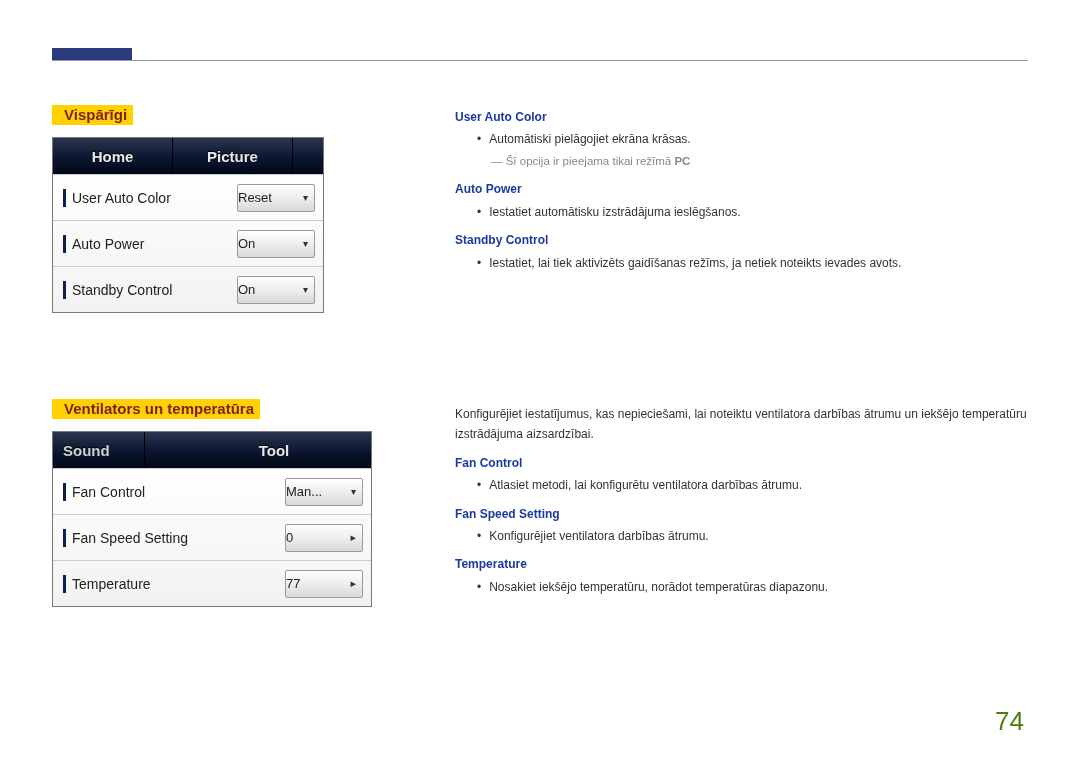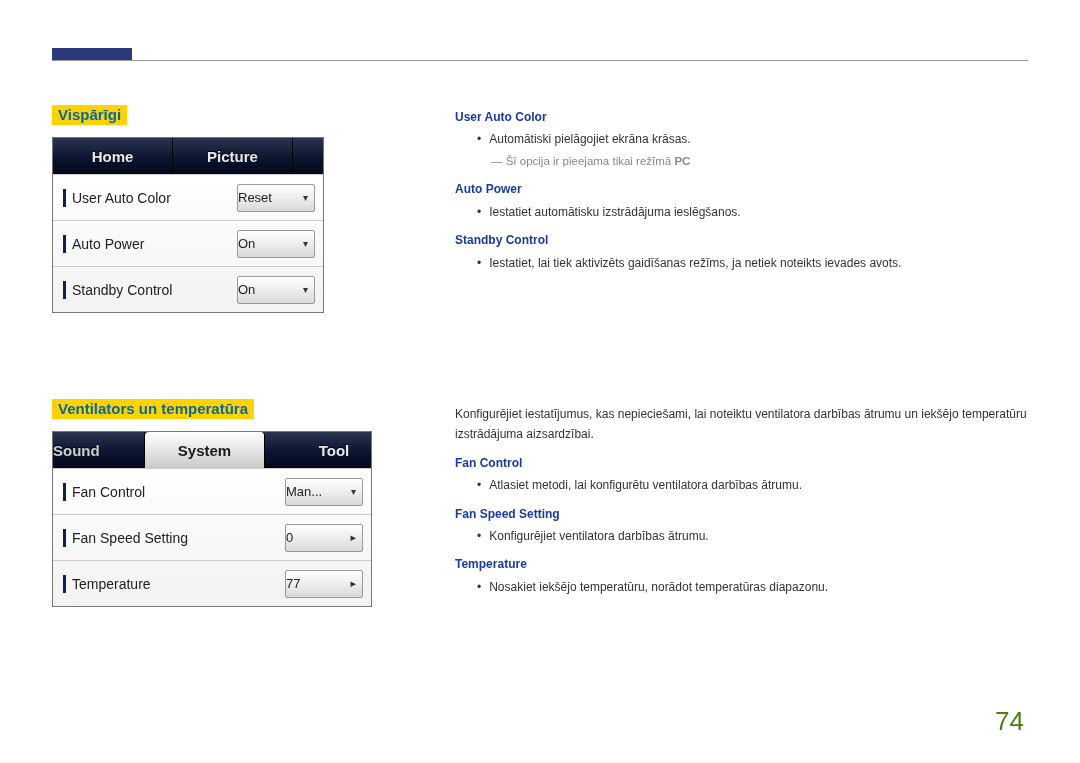--- a/index.html
+++ b/index.html
@@ -36,24 +36,24 @@
     position: absolute;
     left: 455px;
     top: 105px;
     width: 575px;
     font-size: 12px;
     line-height: 1.7;
   }
   .section-heading {
     display: inline-block;
     background: #ffd200;
-    color: #0369a1;
+    color: #7f1d1d;
     font-weight: bold;
     font-size: 15px;
-    padding: 1px 6px 2px 6px;
+    padding: 1px 6px 2px 12px;
     margin-bottom: 12px;
   }
   
   .panel {
     width: 272px;
     border: 1px solid #777;
     margin-bottom: 40px;
   }
   .tabbar {
     display: flex;
@@ -69,20 +69,21 @@
     color: #e8e8e8;
     font-weight: bold;
     font-size: 15px;
     border-right: 1px solid #000;
     text-shadow: 0 -1px 0 #000;
   }
   .tab:last-child { border-right: none; padding-left: 32px; }
   .tab.partial {
     color: #cfcfcf;
     justify-content: flex-start;
+    padding-left: 10px;
     flex: 0 0 92px;
   }
   .tab.active {
     background: linear-gradient(#ffffff, #e6e6e6 50%, #c9c9c9);
     color: #1a1a1a;
     text-shadow: none;
     border-radius: 4px 4px 0 0;
     margin-top: 0;
   }
   .rows {
@@ -219,21 +220,20 @@
         </div>
       </div>
     </div>
   </div>
 
   
   <div class="section-heading">Ventilators un temperatūra</div>
   <div class="panel" style="width:320px;">
     <div class="tabbar">
       <div class="tab partial">Sound</div>
-      <div class="tab active" style="flex:0 0 120px;">System</div>
       <div class="tab" style="flex:1;">Tool</div>
     </div>
     <div class="rows">
       <div class="row">
         <div class="row-label">Fan Control</div>
         <div class="control">
           <span>Man...</span>
           <span class="caret">▾</span>
         </div>
       </div>

